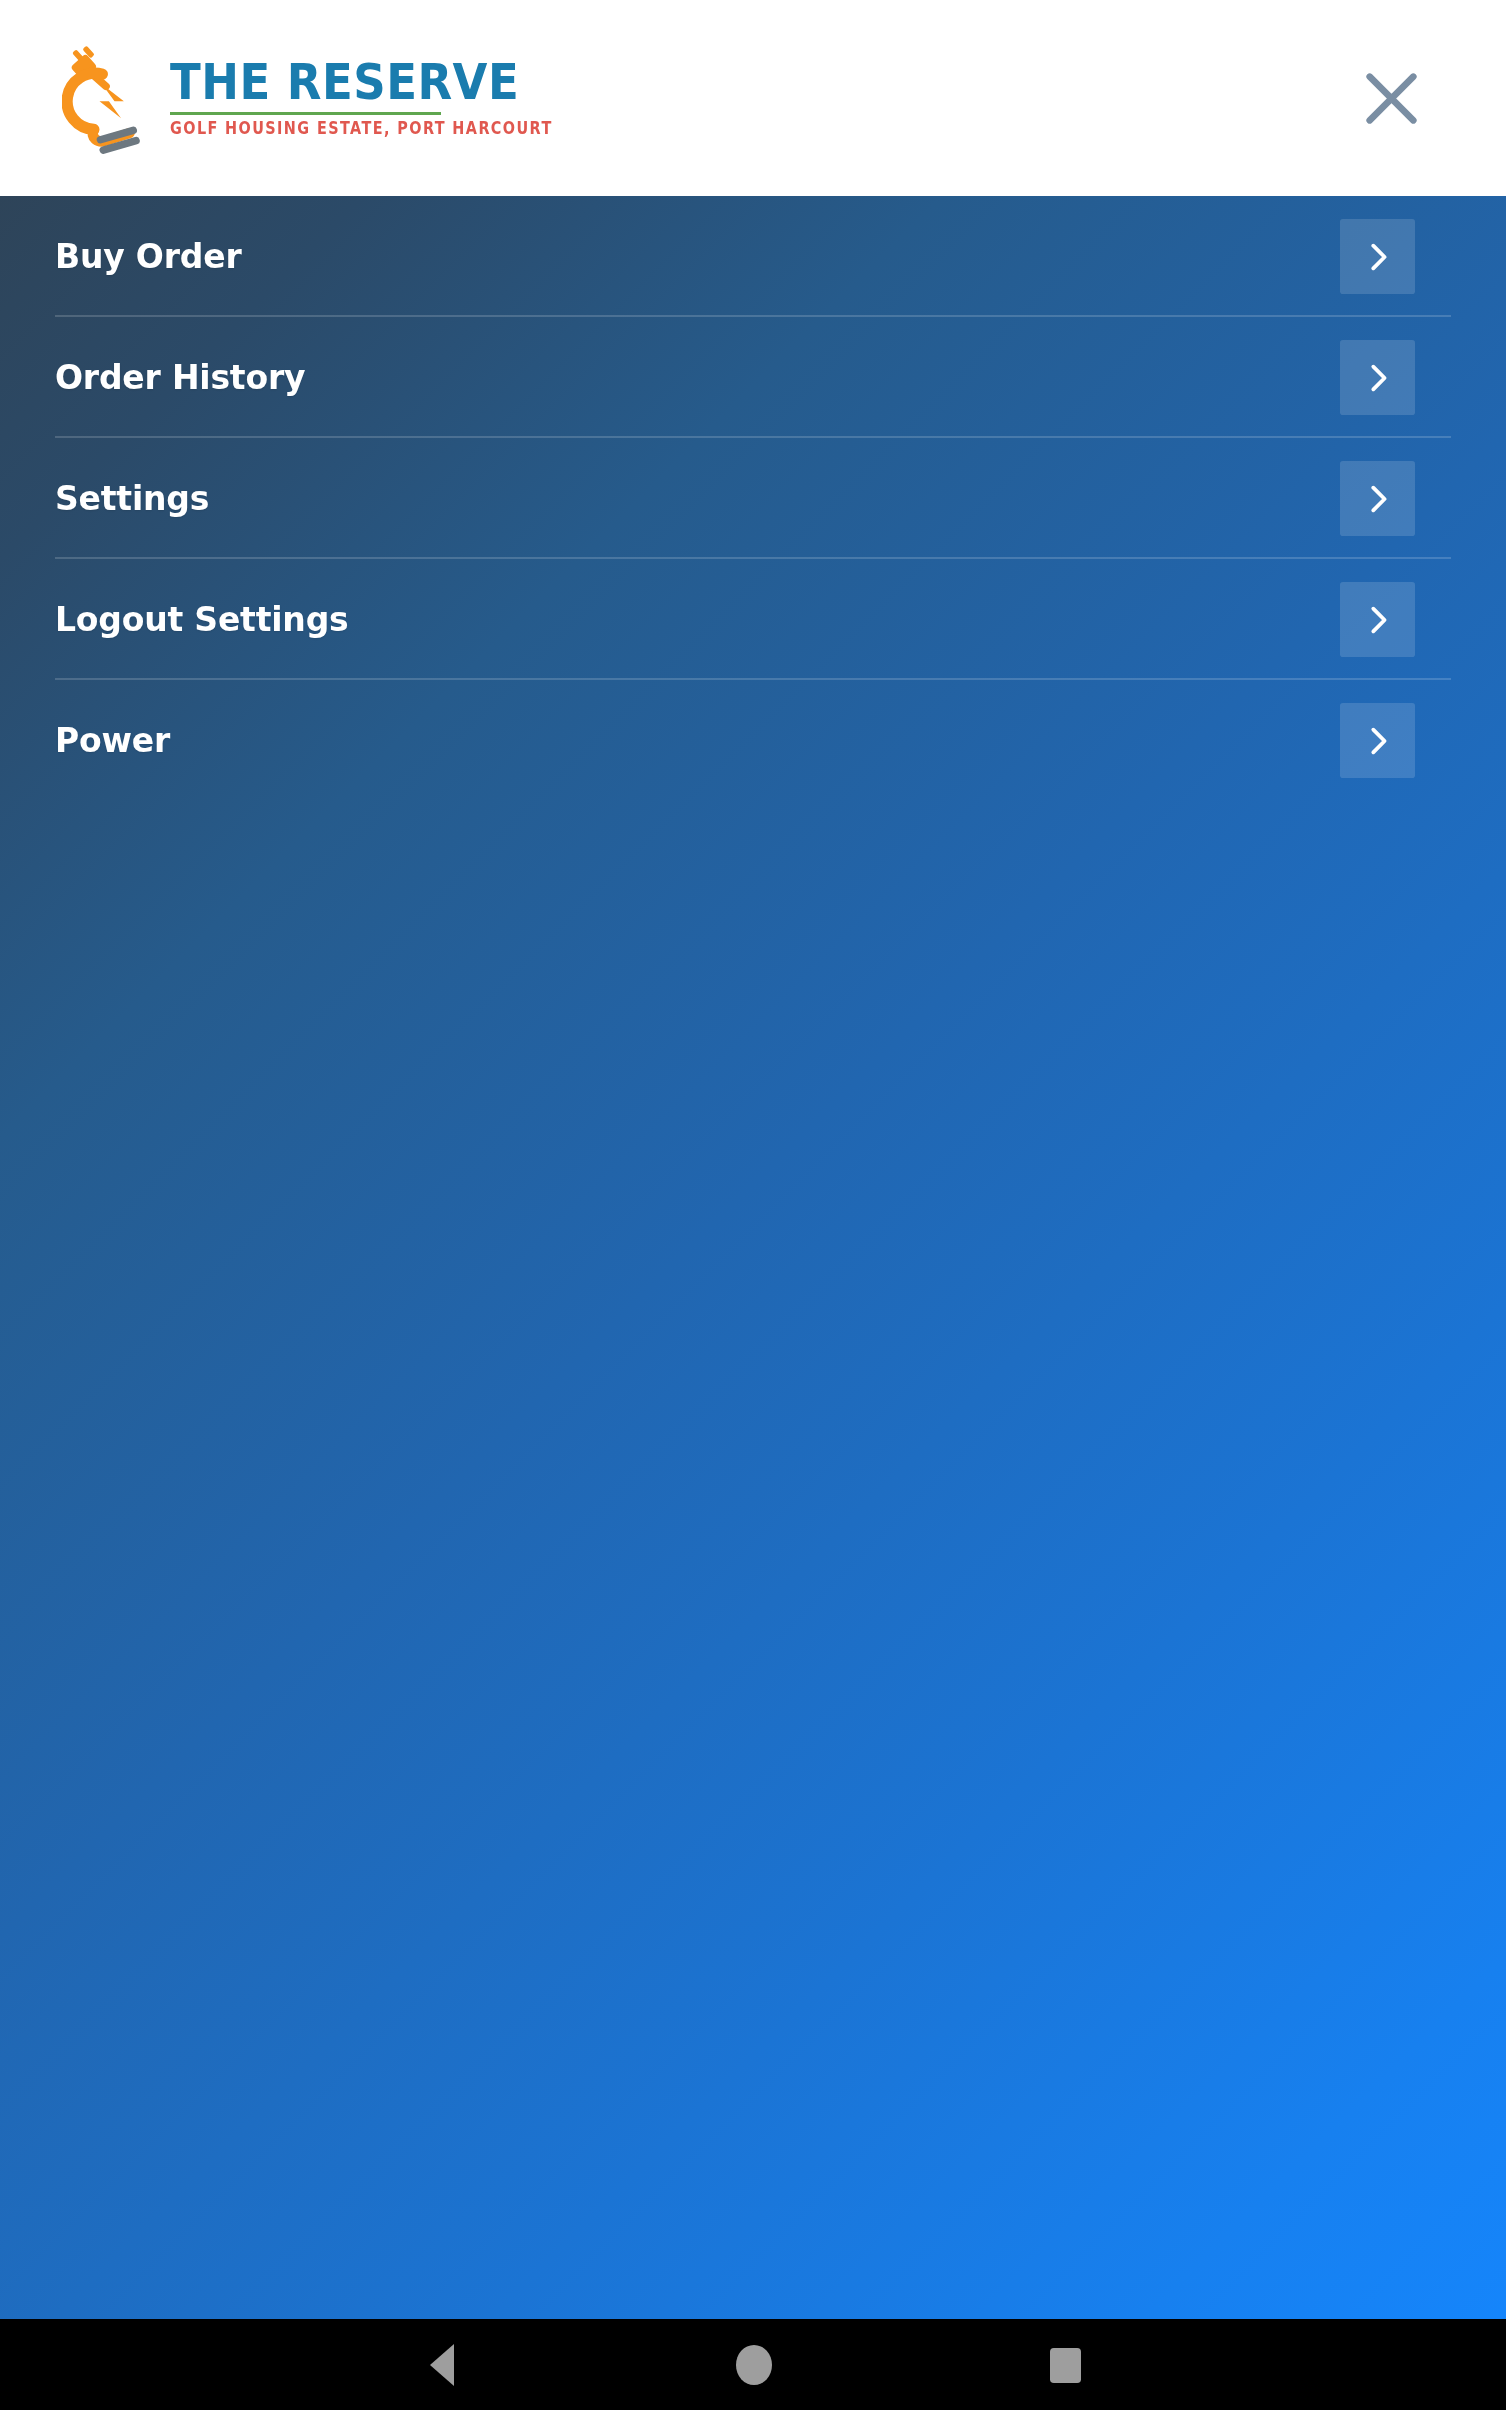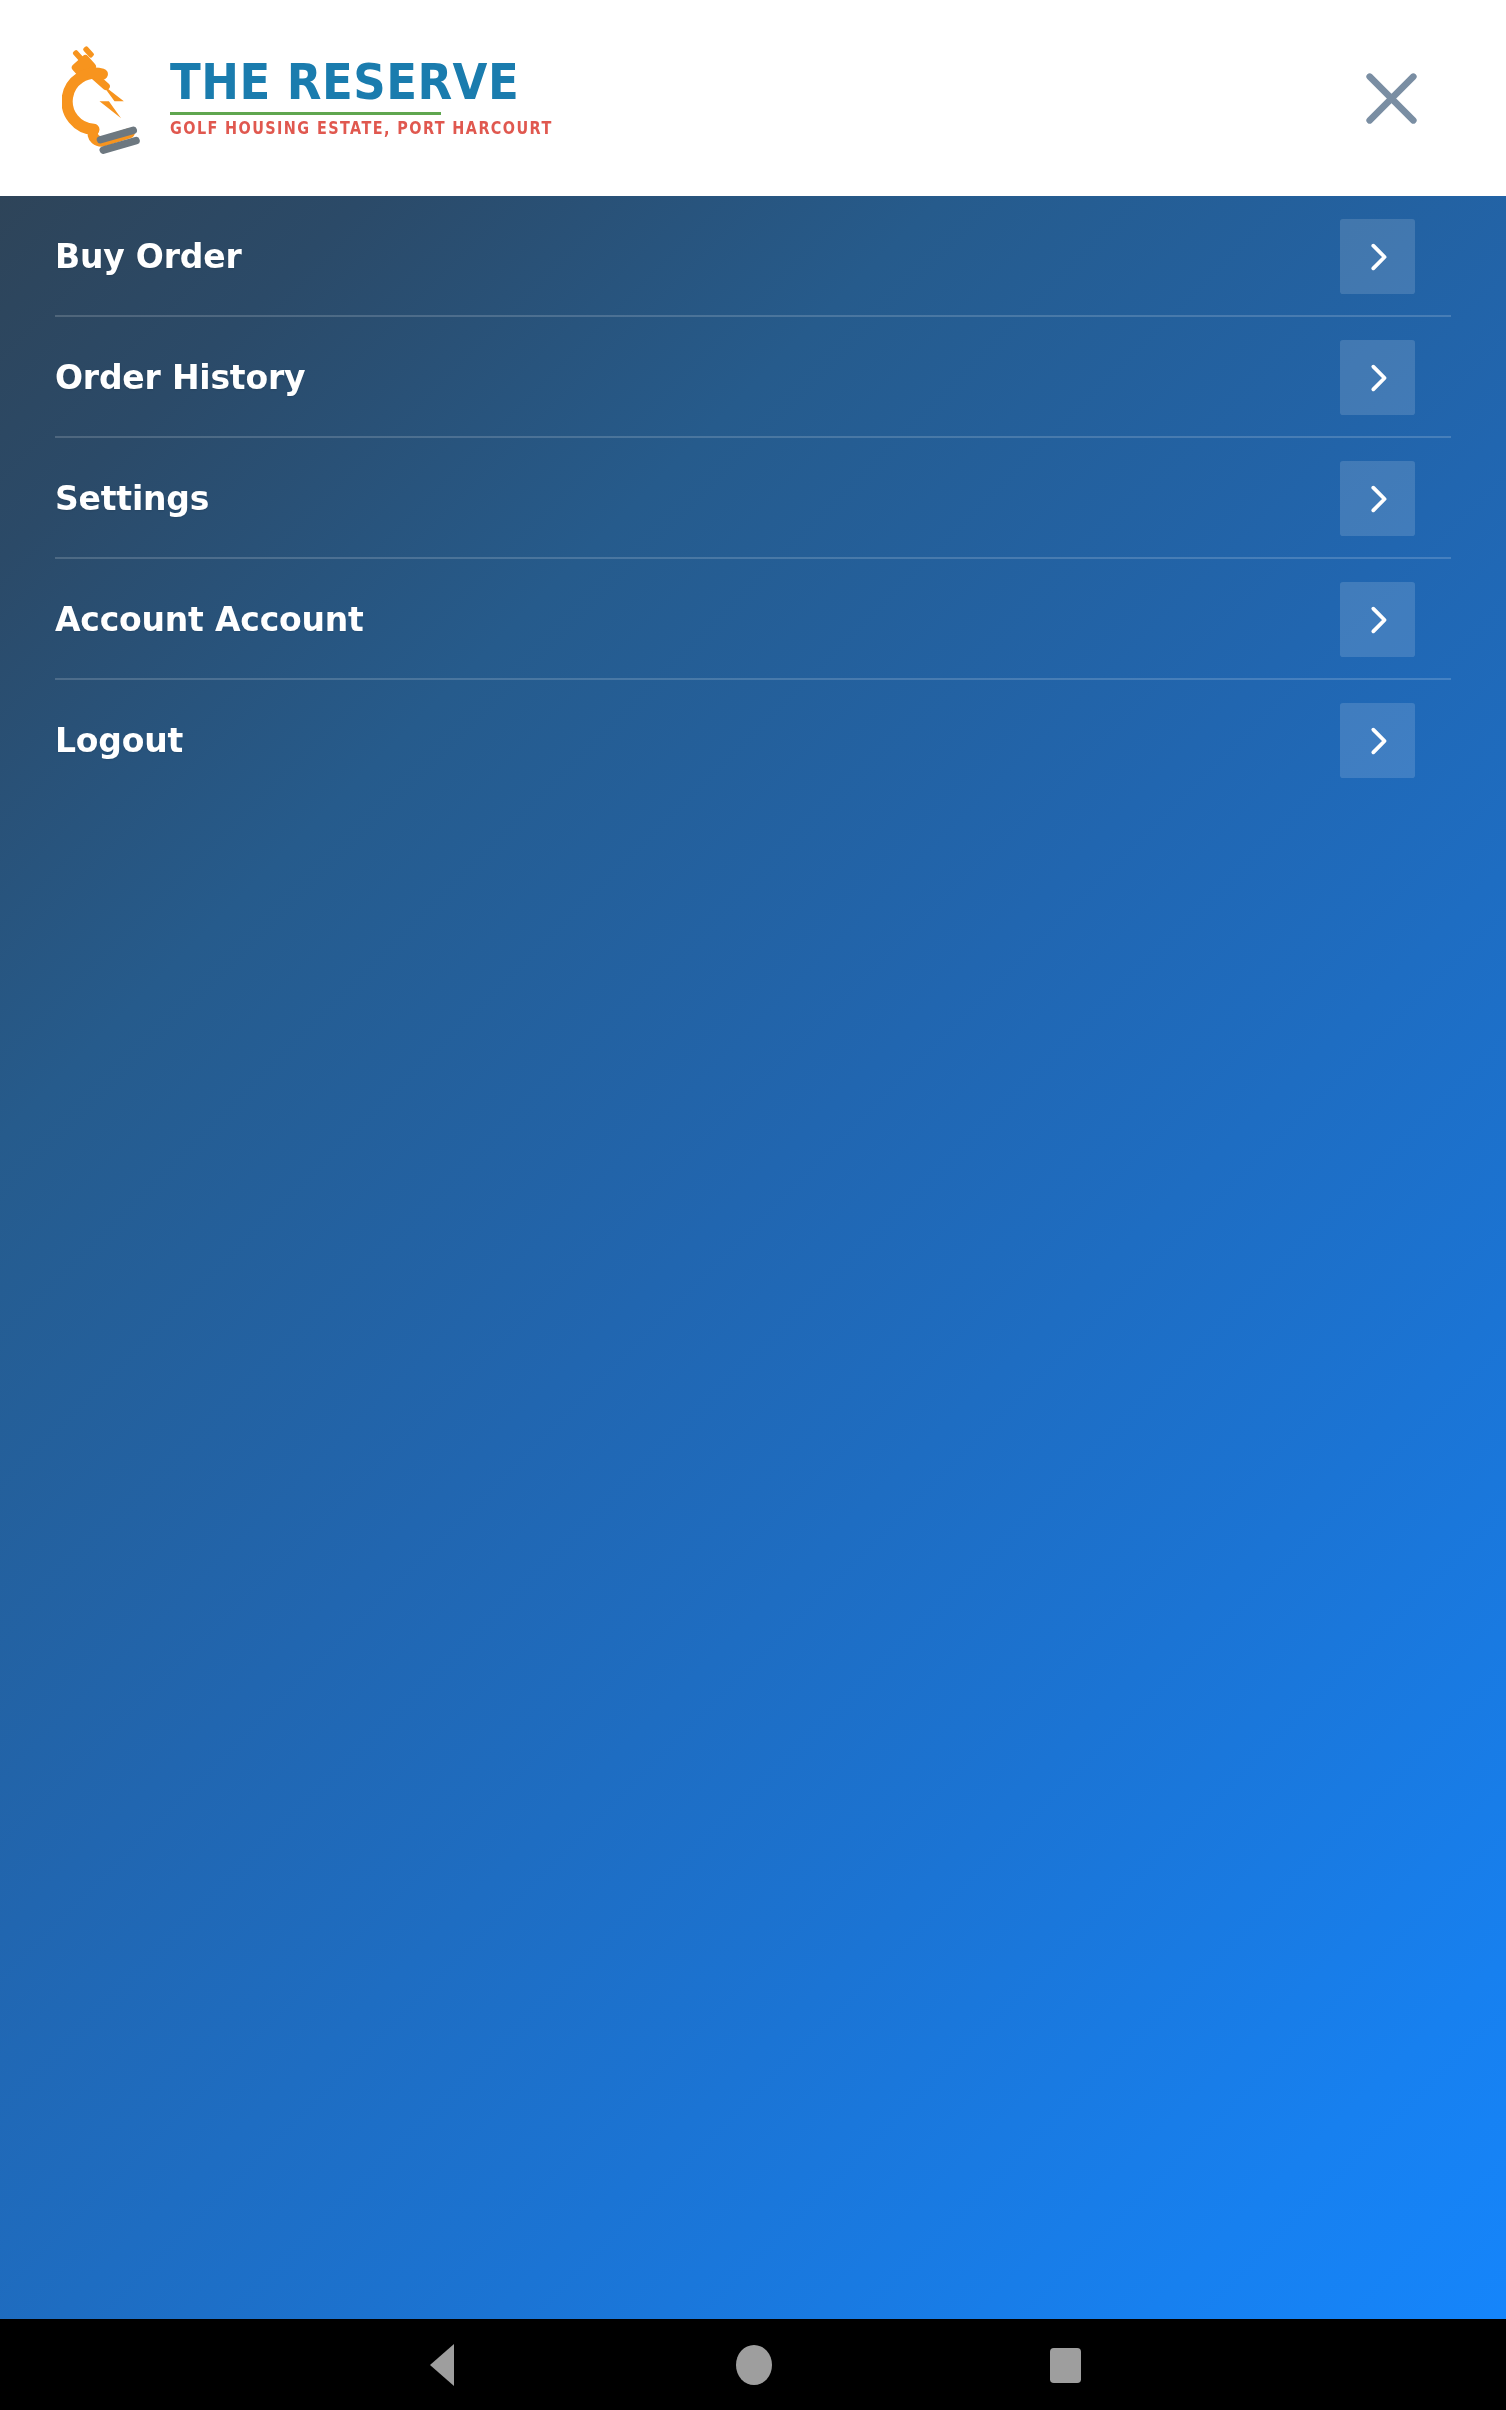--- a/index.html
+++ b/index.html
@@ -230,30 +230,30 @@
         <div class="menu-row">
           <span class="menu-label">Settings</span>
           <button class="chev-btn">
             <svg width="32" height="32" viewBox="0 0 34 34">
               <path d="M12 5 L24 17 L12 29" fill="none" stroke="#ffffff" stroke-width="4" stroke-linecap="round" stroke-linejoin="round"></path>
             </svg>
           </button>
           <span class="divider"></span>
         </div>
         <div class="menu-row">
-          <span class="menu-label">Account Account</span>
-          <button class="chev-btn">
-            <svg width="32" height="32" viewBox="0 0 34 34">
-              <path d="M12 5 L24 17 L12 29" fill="none" stroke="#ffffff" stroke-width="4" stroke-linecap="round" stroke-linejoin="round"></path>
-            </svg>
-          </button>
-          <span class="divider"></span>
-        </div>
-        <div class="menu-row">
-          <span class="menu-label">Logout</span>
+          <span class="menu-label">Logout Settings</span>
+          <button class="chev-btn">
+            <svg width="32" height="32" viewBox="0 0 34 34">
+              <path d="M12 5 L24 17 L12 29" fill="none" stroke="#ffffff" stroke-width="4" stroke-linecap="round" stroke-linejoin="round"></path>
+            </svg>
+          </button>
+          <span class="divider"></span>
+        </div>
+        <div class="menu-row">
+          <span class="menu-label">Power</span>
           <button class="chev-btn">
             <svg width="32" height="32" viewBox="0 0 34 34">
               <path d="M12 5 L24 17 L12 29" fill="none" stroke="#ffffff" stroke-width="4" stroke-linecap="round" stroke-linejoin="round"></path>
             </svg>
           </button>
         </div>
       </div>
   </div>
 
   <div class="navbar">

